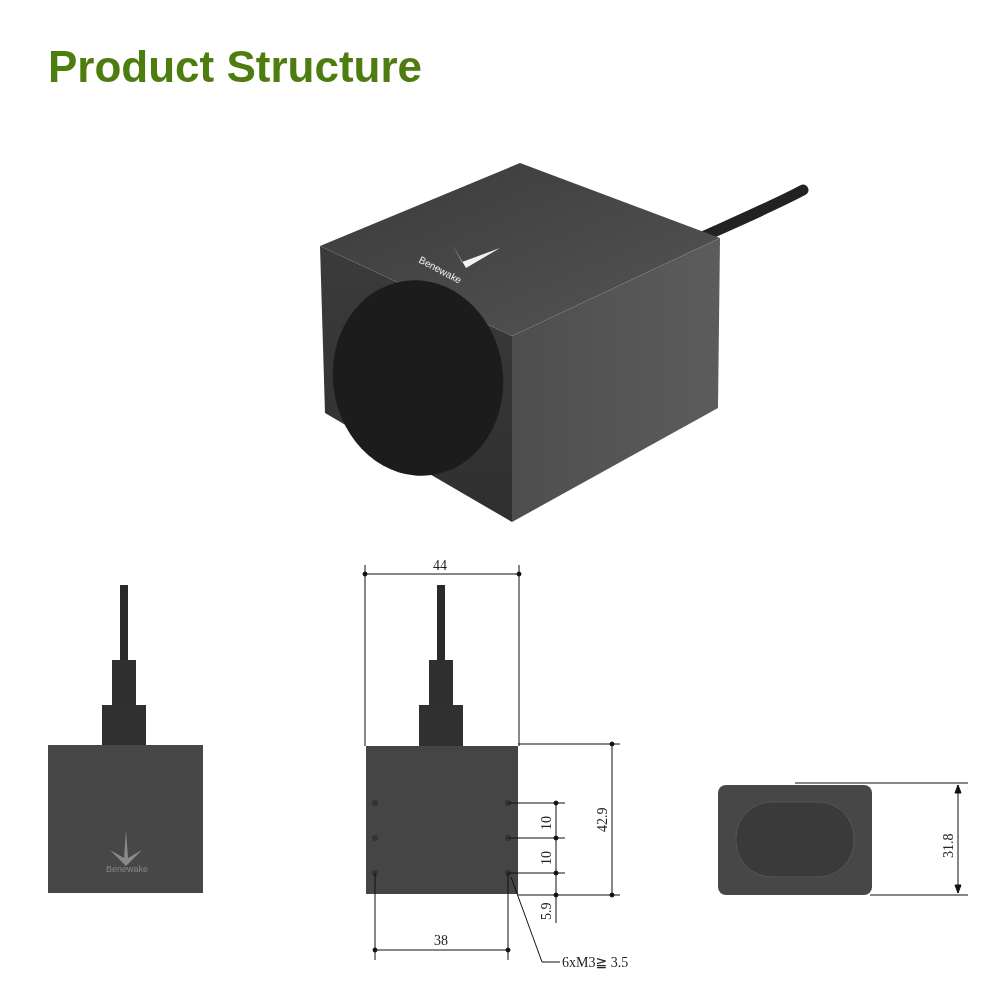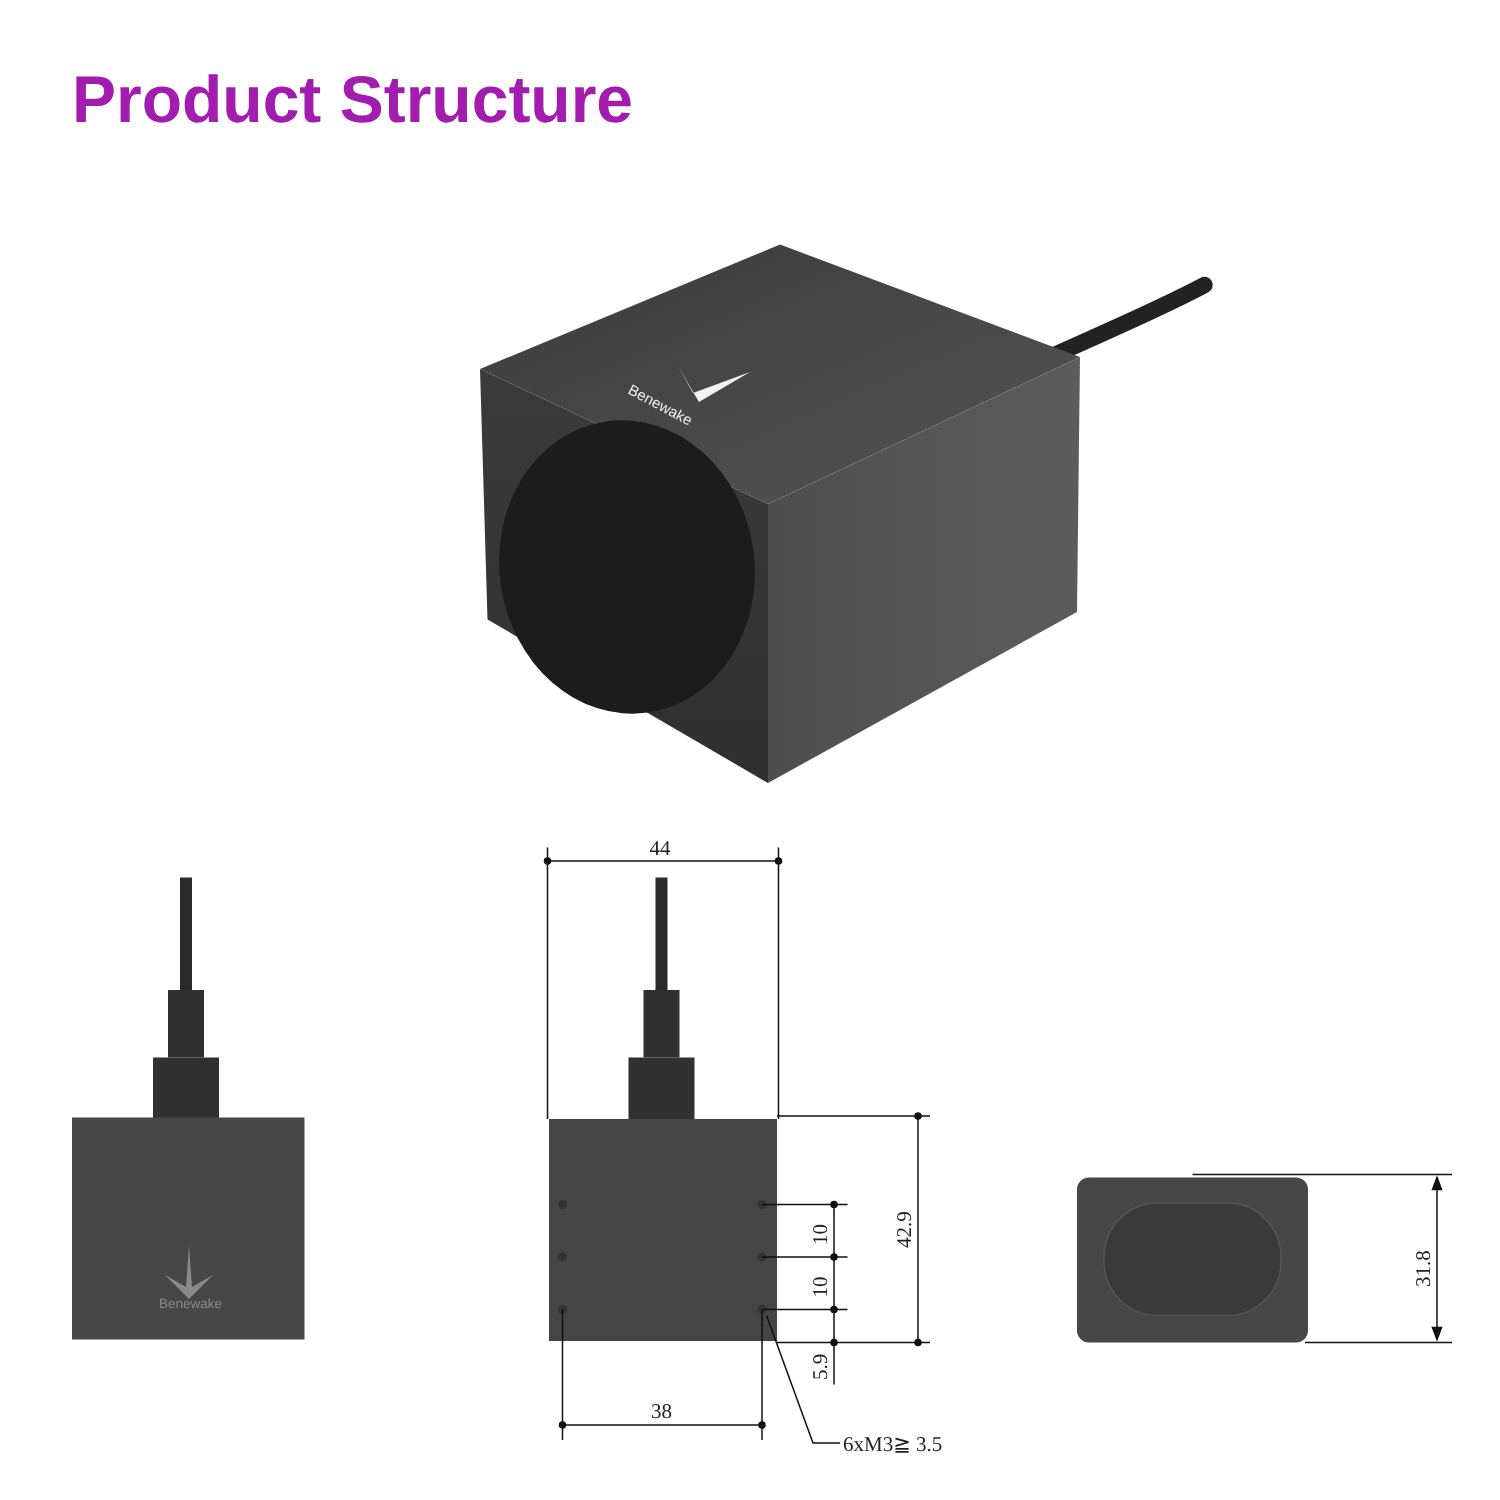--- a/index.html
+++ b/index.html
@@ -1,17 +1,17 @@
 <!DOCTYPE html>
 <html><head>
 <meta charset="utf-8">
 <style>
   html, body { margin:0; padding:0; background:#ffffff; }
   body { width:1000px; height:1000px; position:relative; overflow:hidden; font-family:"Liberation Sans", sans-serif; }
-  .title { position:absolute; left:48px; top:42px; font-size:44px; font-weight:bold; color:#a21caf; letter-spacing:0px; }
+  .title { position:absolute; left:48px; top:42px; font-size:44px; font-weight:bold; color:#4d7c0f; letter-spacing:0px; }
   svg { position:absolute; left:0; top:0; }
   .dimtext { font-family:"Liberation Serif", serif; font-size:14px; fill:#222; }
 </style>
 </head>
 <body>
 
 <div class="title">Product Structure</div>
 
 <svg width="1000" height="1000" viewBox="0 0 1000 1000">
   <defs>

